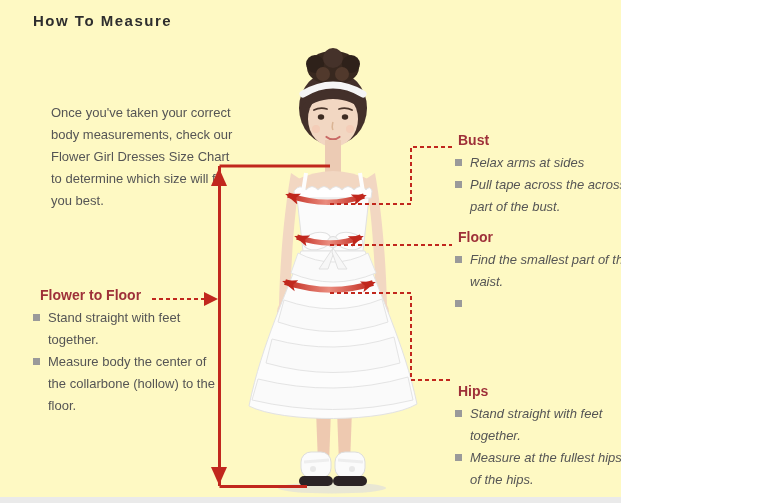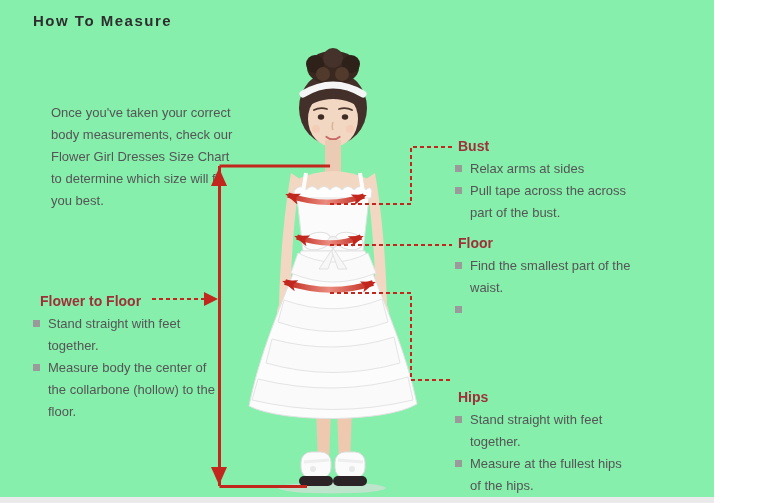--- a/index.html
+++ b/index.html
@@ -7,22 +7,22 @@
     --heading:#9e3039;
     --body-text:#555555;
     --bullet:#9a9a9a;
     --title-text:#2e2e2e;
   }
   *{margin:0;padding:0;box-sizing:border-box;}
   html,body{background:#ffffff;}
   body{font-family:"Liberation Sans", sans-serif;}
   .canvas{
     position:relative;
-    width:714px;height:503px;
-    background:#86efac;
+    width:621px;height:503px;
+    background:#fef9c3;
     overflow:hidden;
   }
   .page-title{
     position:absolute;left:33px;top:12px;
     font-size:15px;font-weight:bold;letter-spacing:1.5px;
     color:var(--title-text);
   }
   .intro{
     position:absolute;left:37px;top:102px;width:188px;
     font-size:13px;line-height:22px;color:var(--body-text);margin-left:14px;
@@ -33,27 +33,27 @@
   }
   .blist{display:block;}
   .brow{
     display:flex;align-items:flex-start;gap:8px;
     font-size:13px;line-height:22px;color:var(--body-text);
   }
   .sq{
     flex:none;width:7px;height:7px;margin-top:7px;
     background:var(--bullet);
   }
-  .sec{position:absolute;margin-top:6px;}
+  .sec{position:absolute;}
   .sec-hollow{left:33px;top:287px;width:200px;}
   .sec-hollow .sec-title{margin-left:7px;}
   .sec-hollow .btext{width:172px;}
   .sec-right{left:455px;width:185px;}
   .sec-right .sec-title{margin-left:3px;}
-  .sec-right .btext{width:166px;}
+  .sec-right .btext{width:166px;font-style:italic;}
   .sec-bust{top:132px;}
   .sec-waist{top:229px;}
   .sec-hips{top:383px;}
   svg.fig{position:absolute;left:0;top:0;}
   
   .rl{stroke:var(--accent);fill:none;}
   .rf{fill:var(--accent);stroke:none;}
   .dash{stroke:var(--accent);stroke-width:2;fill:none;stroke-dasharray:4 3;}
   .bottom-strip{
     position:absolute;left:0;top:497px;width:773px;height:6px;

